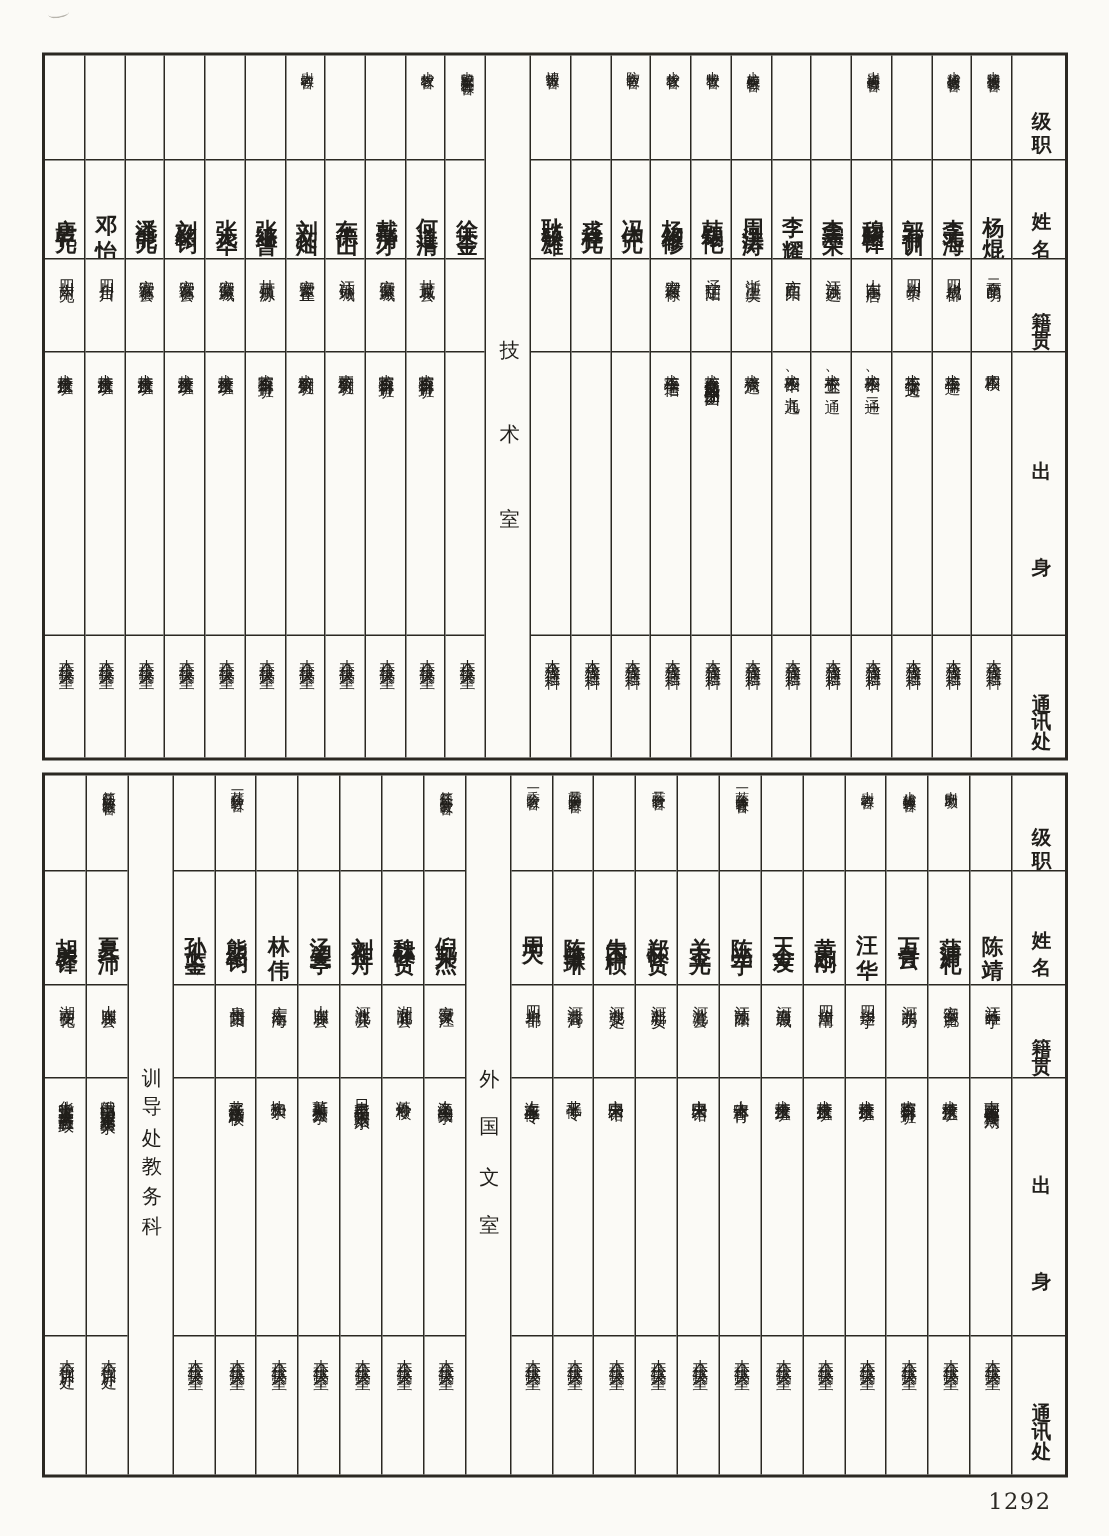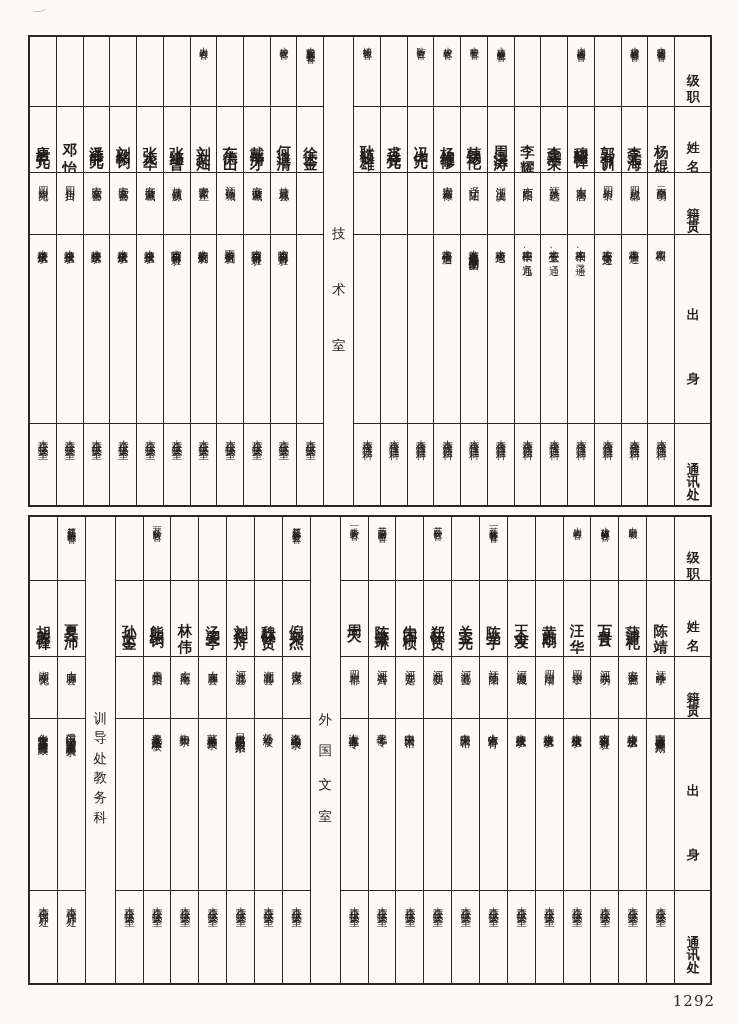--- a/index.html
+++ b/index.html
@@ -57,21 +57,21 @@
   .hl1{font-size:13px;font-weight:bold;letter-spacing:18px;transform:translateY(9px);}
   .hl2{font-size:13px;font-weight:bold;letter-spacing:12px;transform:translateY(6px);}
   .hl3{font-size:13px;font-weight:bold;letter-spacing:64px;transform:translateY(32px);}
   .hl4{font-size:13px;font-weight:bold;letter-spacing:13px;transform:translateY(6px);}
   .header-col .cell{align-items:center;padding:0;}
   
   .dv3{font-size:13.5px;letter-spacing:56px;transform:translateY(28px);}
   .dv4{font-size:13.5px;letter-spacing:32px;transform:translateY(16px);}
   .dv6{font-size:13.5px;letter-spacing:20px;transform:translateY(10px);}
   .page-number{
-    position:absolute;right:24px;bottom:14px;
+    position:absolute;right:38px;bottom:14px;
     font-family:"DejaVu Serif", serif;
     font-size:15px;color:#2b2822;letter-spacing:1px;
   }
   .stray-mark{
     position:absolute;left:32px;top:6px;width:14px;height:6px;
     border-bottom:1.5px solid #8a867c;border-radius:60%;
     transform:rotate(-8deg);opacity:.6;
   }
 </style>
 </head>

